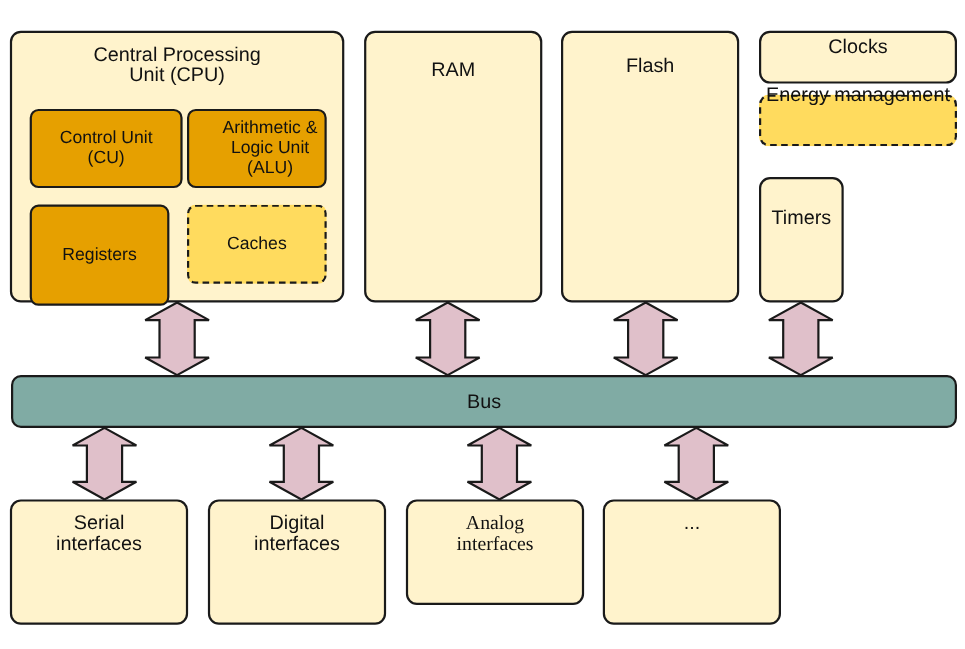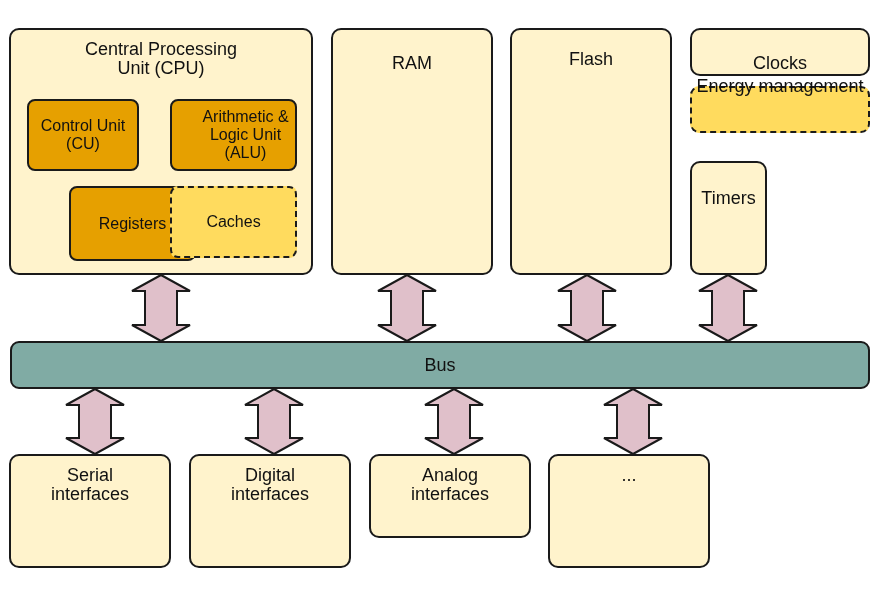--- a/index.html
+++ b/index.html
@@ -23,62 +23,62 @@
             justify-content:center; font-size:18px; }
 </style>
 </head>
 <body>
 
 <div class="box" style="left:9px;top:28px;width:304px;height:247px;">
   <span class="lbl">
     <span>Central Processing</span><br>
     <span>Unit (CPU)</span>
   </span>
-  <div class="inner" style="left:16px;top:69px;width:112px;height:72px;">
+  <div class="inner" style="left:16px;top:69px;width:139px;height:72px;">
     <span><span>Control Unit</span><br><span>(CU)</span></span>
   </div>
   <div class="inner" style="left:159px;top:69px;width:127px;height:72px;padding-left:24px;">
     <span><span>Arithmetic &amp;</span><br><span>Logic Unit</span><br><span>(ALU)</span></span>
   </div>
-  <div class="inner" style="left:16px;top:156px;width:127px;height:75px;margin-left:42px;">
+  <div class="inner" style="left:16px;top:156px;width:127px;height:92px;">
     <span>Registers</span>
   </div>
   <div class="inner dashed" style="left:159px;top:156px;width:127px;height:72px;">
     <span>Caches</span>
   </div>
 </div>
 
 <div class="box" style="left:331px;top:28px;width:162px;height:247px;">
   <span class="lbl" style="padding-top:24px;">RAM</span>
 </div>
 <div class="box" style="left:510px;top:28px;width:162px;height:247px;">
   <span class="lbl" style="padding-top:20px;">Flash</span>
 </div>
 
 <div class="box" style="left:690px;top:28px;width:180px;height:48px;">
-  <span class="lbl" style="padding-top:24px;">Clocks</span>
+  <span class="lbl" style="padding-top:3px;">Clocks</span>
 </div>
 <div class="energy" style="left:690px;top:86px;width:180px;height:47px;">
   <span style="margin-top:-12px;">Energy management</span>
 </div>
 <div class="box" style="left:690px;top:161px;width:77px;height:114px;">
   <span class="lbl" style="padding-top:26px;">Timers</span>
 </div>
 
 <div class="bus">
   <span>Bus</span>
 </div>
 
 <div class="box" style="left:9px;top:454px;width:162px;height:114px;">
   <span class="lbl"><span>Serial</span><br><span>interfaces</span></span>
 </div>
 <div class="box" style="left:189px;top:454px;width:162px;height:114px;">
   <span class="lbl"><span>Digital</span><br><span>interfaces</span></span>
 </div>
-<div class="box" style="left:369px;top:454px;width:162px;height:84px;">
+<div class="box" style="left:369px;top:454px;width:162px;height:96px;font-family:Liberation Serif, serif;">
   <span class="lbl"><span>Analog</span><br><span>interfaces</span></span>
 </div>
 <div class="box" style="left:548px;top:454px;width:162px;height:114px;">
   <span class="lbl"><span>...</span></span>
 </div>
 
 <svg class="arrows" width="877" height="590">
   <g id="arrow-group">
       <polygon points="161,275 190,291 177,291 177,325 190,325 161,341 132,325 145,325 145,291 132,291" fill="#e0c0ca" stroke="#1a1a1a" stroke-width="2" stroke-linejoin="miter"></polygon>
       <polygon points="407,275 436,291 423,291 423,325 436,325 407,341 378,325 391,325 391,291 378,291" fill="#e0c0ca" stroke="#1a1a1a" stroke-width="2" stroke-linejoin="miter"></polygon>

